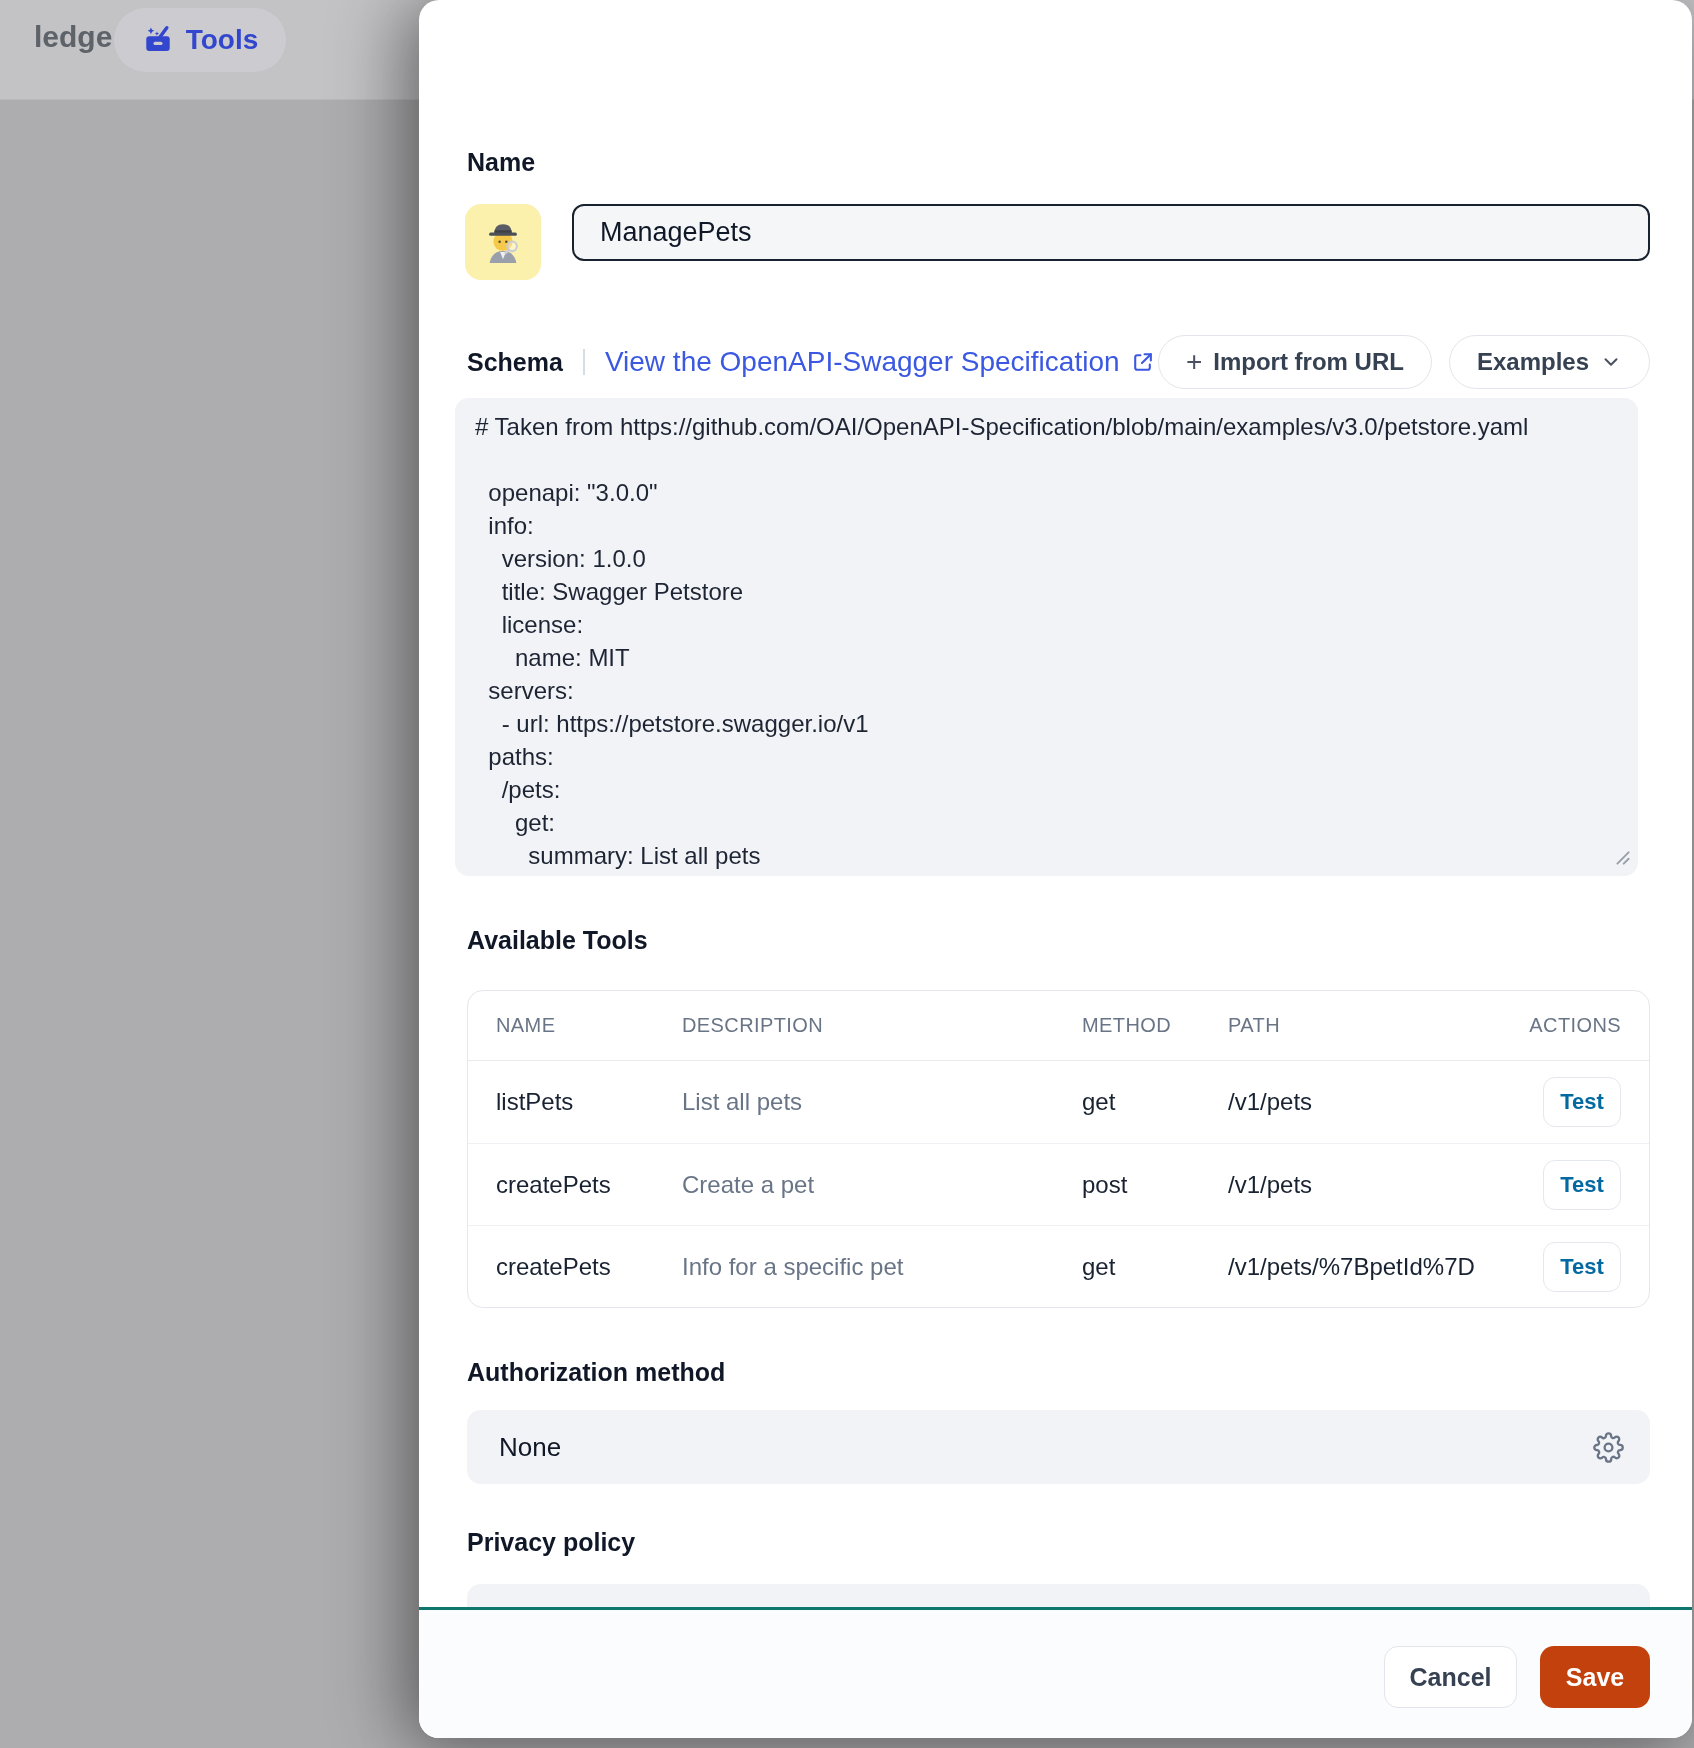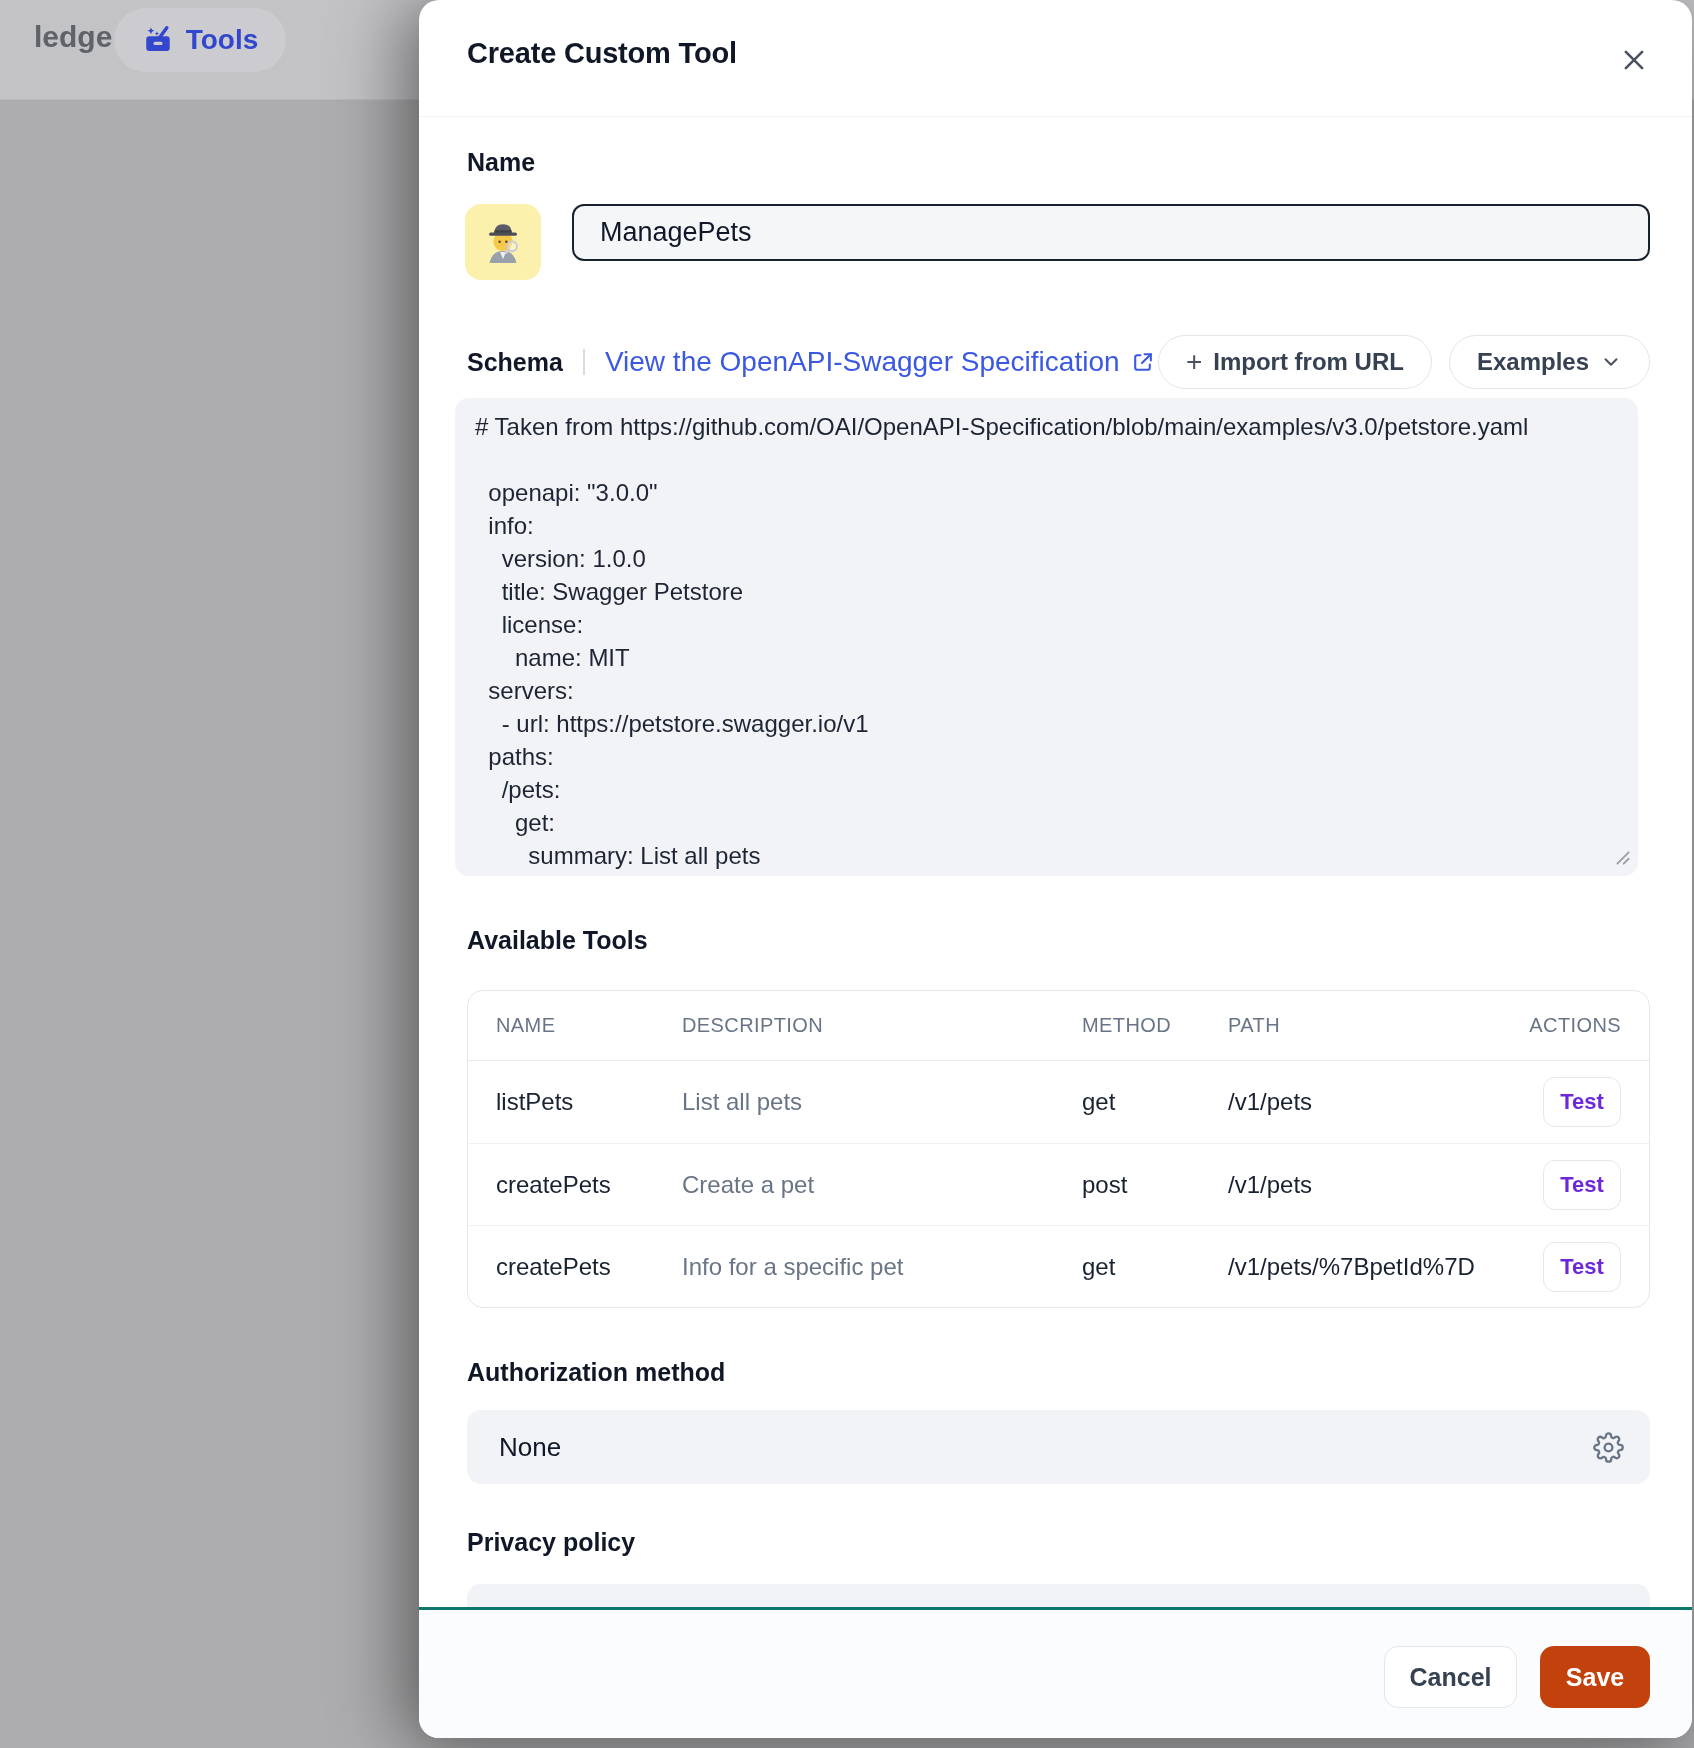--- a/index.html
+++ b/index.html
@@ -57,21 +57,21 @@
     background:#fff; overflow:hidden; }
   .t-row { display:grid; grid-template-columns:186px 400px 146px 1fr 112px; align-items:center; padding:0 28px; }
   .t-head { height:70px; border-bottom:1px solid #E8EAEE; }
   .t-head .t-cell { font-size:20px; font-weight:500; color:#697586; letter-spacing:.4px; }
   .t-body-row { height:82px; }
   .t-body-row + .t-body-row { border-top:1px solid #EEF0F3; }
   .t-cell { font-size:24px; color:#182230; }
   .t-cell.desc { color:#697586; }
   .t-cell.actions { justify-self:end; }
   .test-btn { width:78px; height:50px; background:#fff; border:1.5px solid #E4E7EC; border-radius:12px;
-    font-family:inherit; font-size:22px; font-weight:700; color:#6d28d9; cursor:pointer; }
+    font-family:inherit; font-size:22px; font-weight:700; color:#0369a1; cursor:pointer; }
 
   
   .none-field { position:absolute; left:48px; top:1410px; width:1183px; height:74px; background:#F2F3F6;
     border-radius:14px; display:flex; align-items:center; padding:0 26px 0 32px; cursor:pointer; }
   .none-field .val { font-size:26px; color:#101828; }
   .none-field .gear { margin-left:auto; color:#697586; display:flex; cursor:pointer; }
 
   
   .privacy-input { position:absolute; left:48px; top:1584px; width:1183px; height:44px; background:#F2F3F6;
     border-radius:14px 14px 0 0; }
@@ -100,28 +100,20 @@
           <path d="M6.7 2.6l.8 1.7 1.7.8-1.7.8-.8 1.7-.8-1.7-1.7-.8 1.7-.8z" fill="currentColor"></path>
           <path d="M11.2 5.6l.5 1.1 1.1.5-1.1.5-.5 1.1-.5-1.1-1.1-.5 1.1-.5z" fill="currentColor"></path>
         </svg>
       </span>
       <span class="lbl">Tools</span>
     </div>
   </div>
 
   <div class="modal">
 
-    <div class="modal-header">
-      <div class="modal-title">Create Custom Tool</div>
-      <button class="close-btn">
-        <svg width="28" height="28" viewBox="0 0 24 24" fill="none" stroke="currentColor" stroke-width="2.2" stroke-linecap="round">
-          <path d="M5 5 L19 19 M19 5 L5 19"></path>
-        </svg>
-      </button>
-    </div>
 
     <div class="section-label" style="top:148px;">Name</div>
     <div class="avatar" title="🕵️">
       <span style="display:flex;">
         <svg width="46" height="46" viewBox="0 0 48 48">
           <path d="M10 46 q2.5-12.5 14-12.5 q11.5 0 14 12.5 z" fill="#9AA0AB"></path>
           <path d="M21 34.5 h6 l-3 7.5 z" fill="#EEF0F3"></path>
           <circle cx="24" cy="23.5" r="10" fill="#F7C94B"></circle>
           <circle cx="20.5" cy="23.8" r="1.3" fill="#5B4A2A"></circle>
           <circle cx="27.5" cy="23.8" r="1.3" fill="#5B4A2A"></circle>

